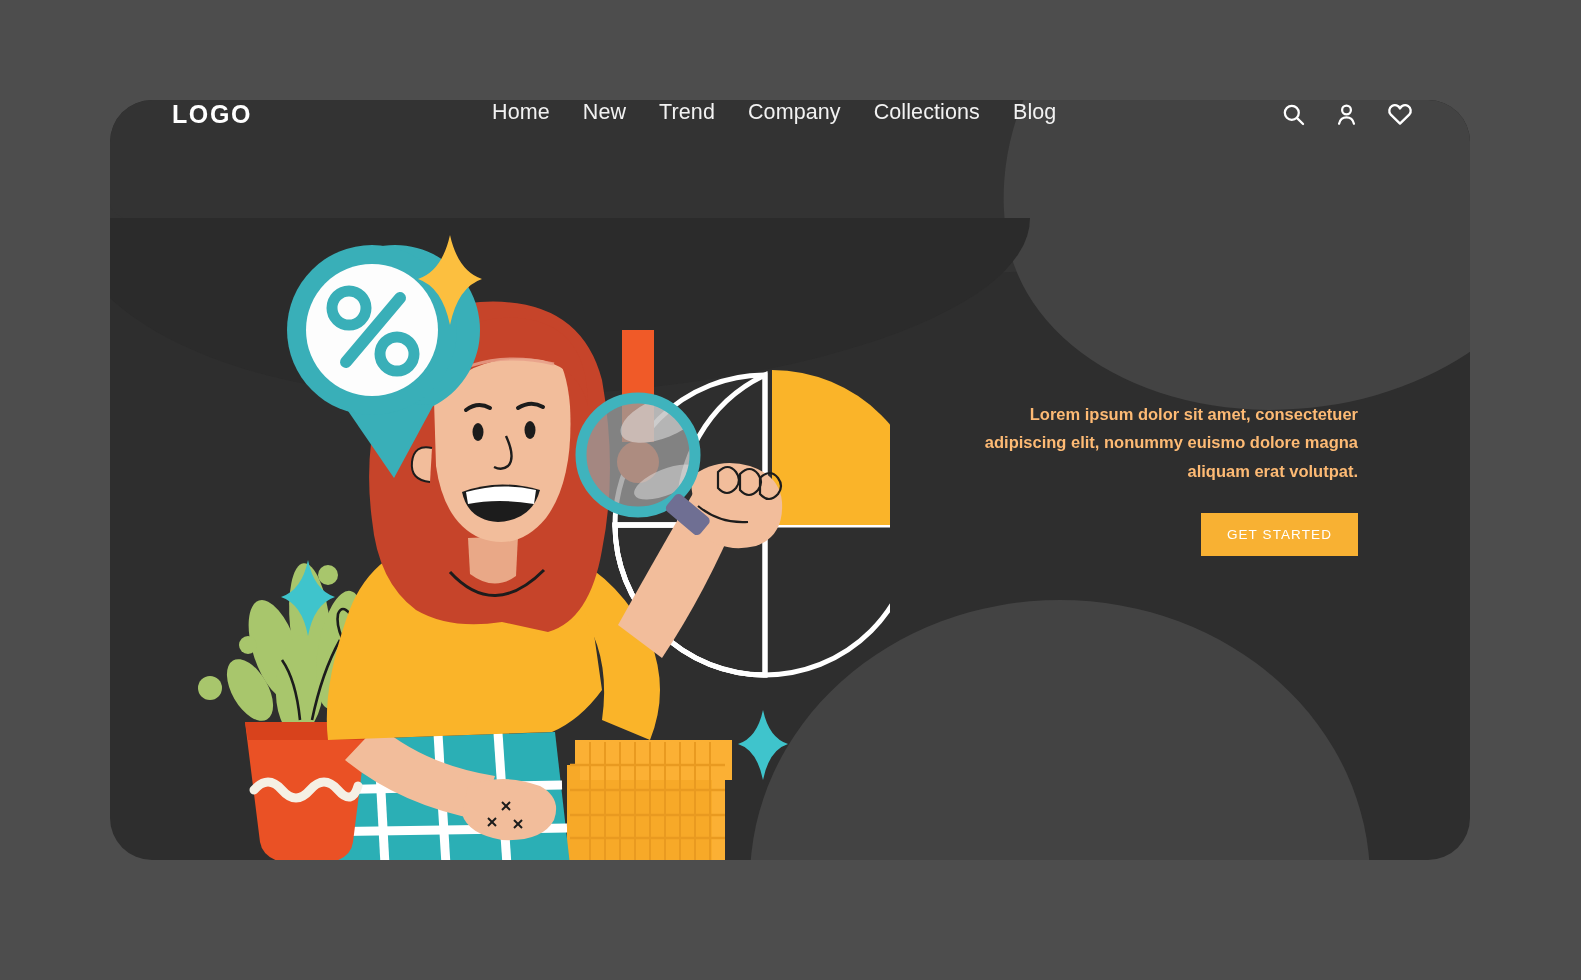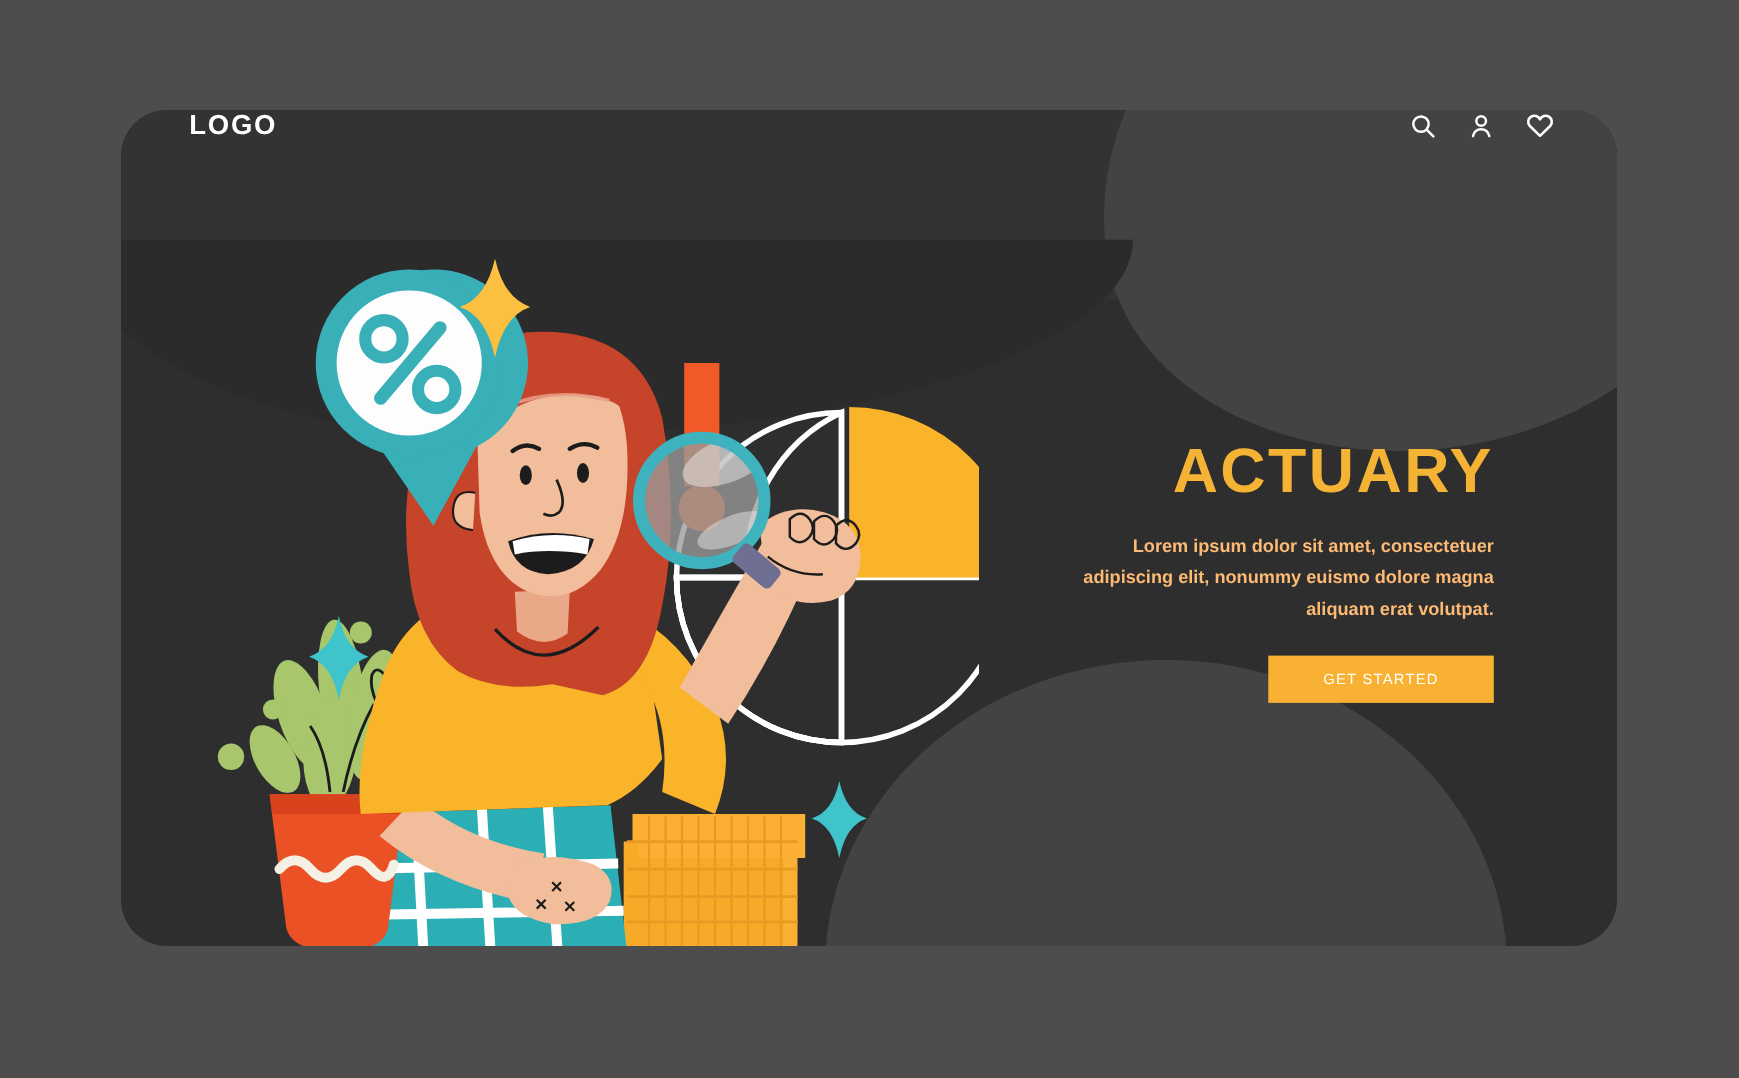--- a/index.html
+++ b/index.html
@@ -82,21 +82,21 @@
     color:#f5b335; font-size:57px; font-weight:bold; letter-spacing:2.2px;
     line-height:1; margin-bottom:26px;
   }
   .hero-desc{
     color:#fdba74; font-size:16.5px; line-height:1.72; font-weight:bold;
   }
   .cta{
     display:inline-block; margin-top:28px;
     background:#f8b133; color:#ffffff;
     font-size:13.5px; letter-spacing:1.1px;
-    padding:14px 50px; border:none; cursor:pointer;
+    padding:14px 26px; border:none; cursor:pointer;
     font-family:"Liberation Sans", sans-serif;
   }
 
   
   .illus{ position:absolute; left:40px; top:120px; width:740px; height:640px; z-index:15; }
   .illus svg{ display:block; width:100%; height:100%; }
 </style>
 </head>
 <body>
 
@@ -104,20 +104,28 @@
   <div class="card">
 
     <div class="card-header-band"></div>
     <div class="blob-topright"></div>
     <div class="blob-bottom"></div>
     <div class="wave-dark"></div>
 
     <div class="topbar">
       <div class="logo">LOGO</div>
 
+      <nav class="nav">
+        <span class="nav-item">Home</span>
+        <span class="nav-item">New</span>
+        <span class="nav-item">Trend</span>
+        <span class="nav-item">Company</span>
+        <span class="nav-item">Collections</span>
+        <span class="nav-item">Blog</span>
+      </nav>
 
       <div class="icons">
         <span>
           <svg width="27" height="27" viewBox="0 0 24 24" fill="none" stroke="#ffffff" stroke-width="2" stroke-linecap="round">
             <circle cx="10.5" cy="10.5" r="6.2"></circle>
               <line x1="15.2" y1="15.2" x2="20.5" y2="20.5"></line>
           </svg>
         </span>
         <span>
           <svg width="27" height="27" viewBox="0 0 24 24" fill="none" stroke="#ffffff" stroke-width="2" stroke-linecap="round">
@@ -302,19 +310,18 @@
           <rect x="528" y="272" width="44" height="22" rx="5" fill="#6f6f93" transform="rotate(40 528 272)"></rect>
         </g>
 
         <path d="M300 15 q8 36 32 44 q-24 8 -32 46 q-8 -38 -32 -46 q24 -8 32 -44 Z" fill="#fcbf3f"></path>
         <path d="M158 340 q6 30 27 37 q-21 7 -27 39 q-6 -32 -27 -39 q21 -7 27 -37 Z" fill="#3fc4cc"></path>
         <path d="M613 490 q6 28 25 34 q-19 6 -25 36 q-6 -30 -25 -36 q19 -6 25 -34 Z" fill="#3fc4cc"></path>
       </svg>
     </div>
 
     <div class="hero-text">
-      <h1 class="hero-title">ACTUARY</h1>
       <p class="hero-desc">Lorem ipsum dolor sit amet, consectetuer adipiscing elit, nonummy euismo dolore magna aliquam erat volutpat.</p>
       <button class="cta">GET STARTED</button>
     </div>
 
   </div>
 </div>
 
 </body></html>

